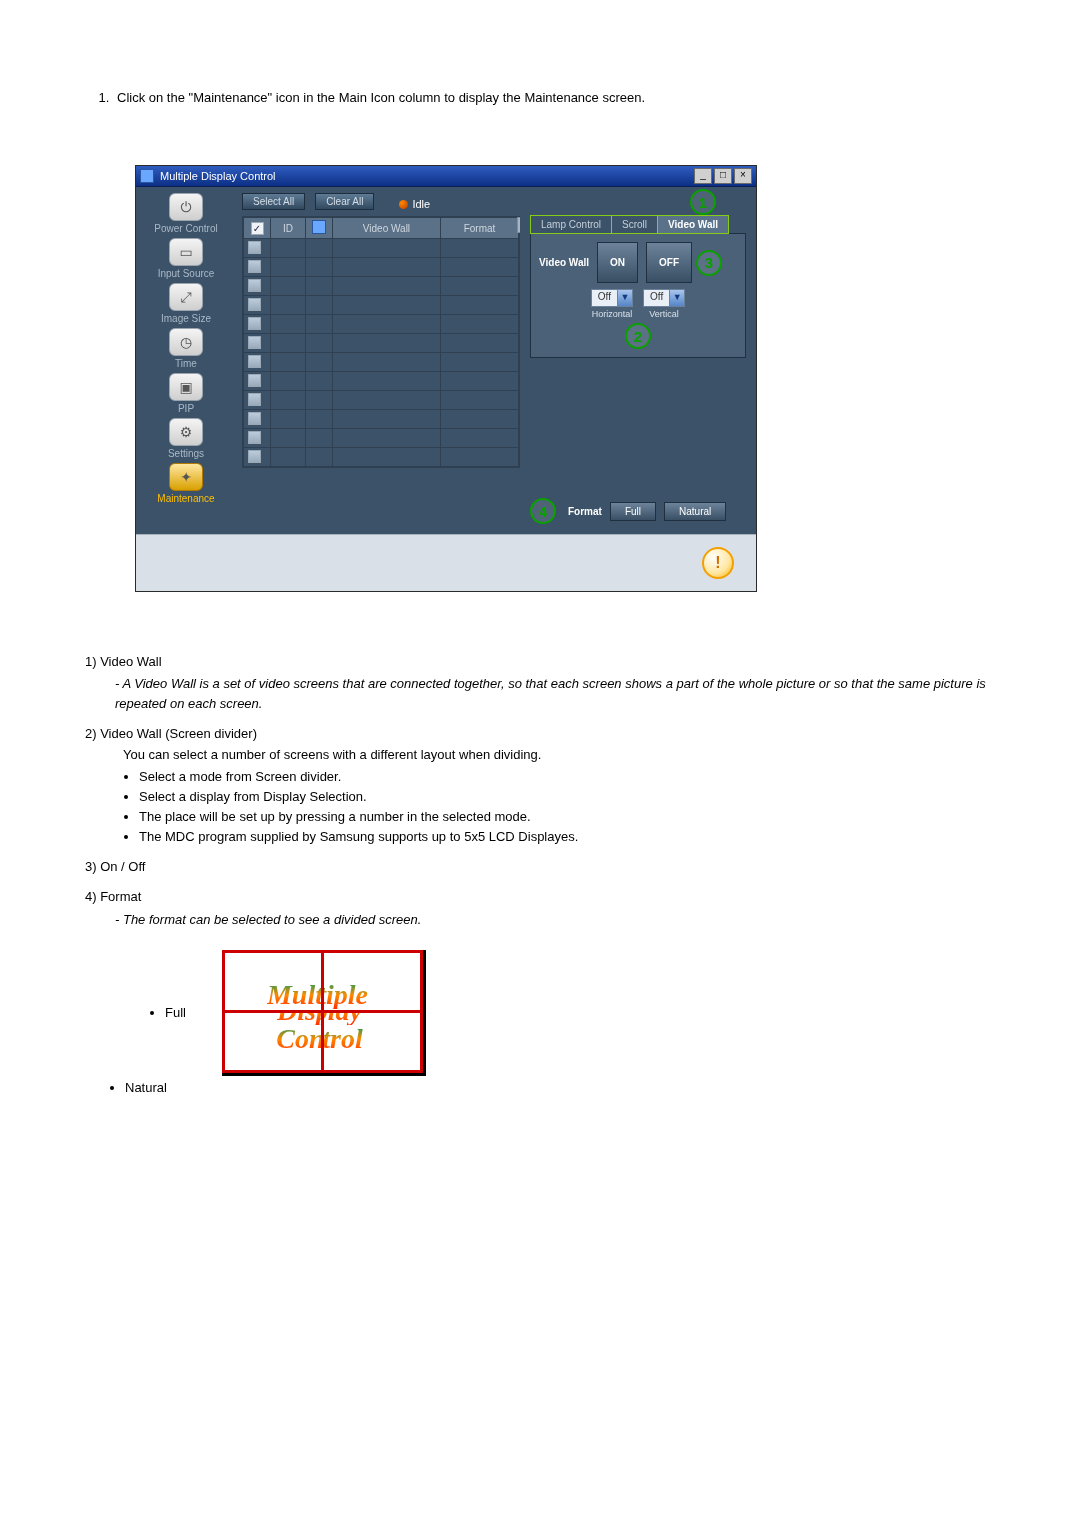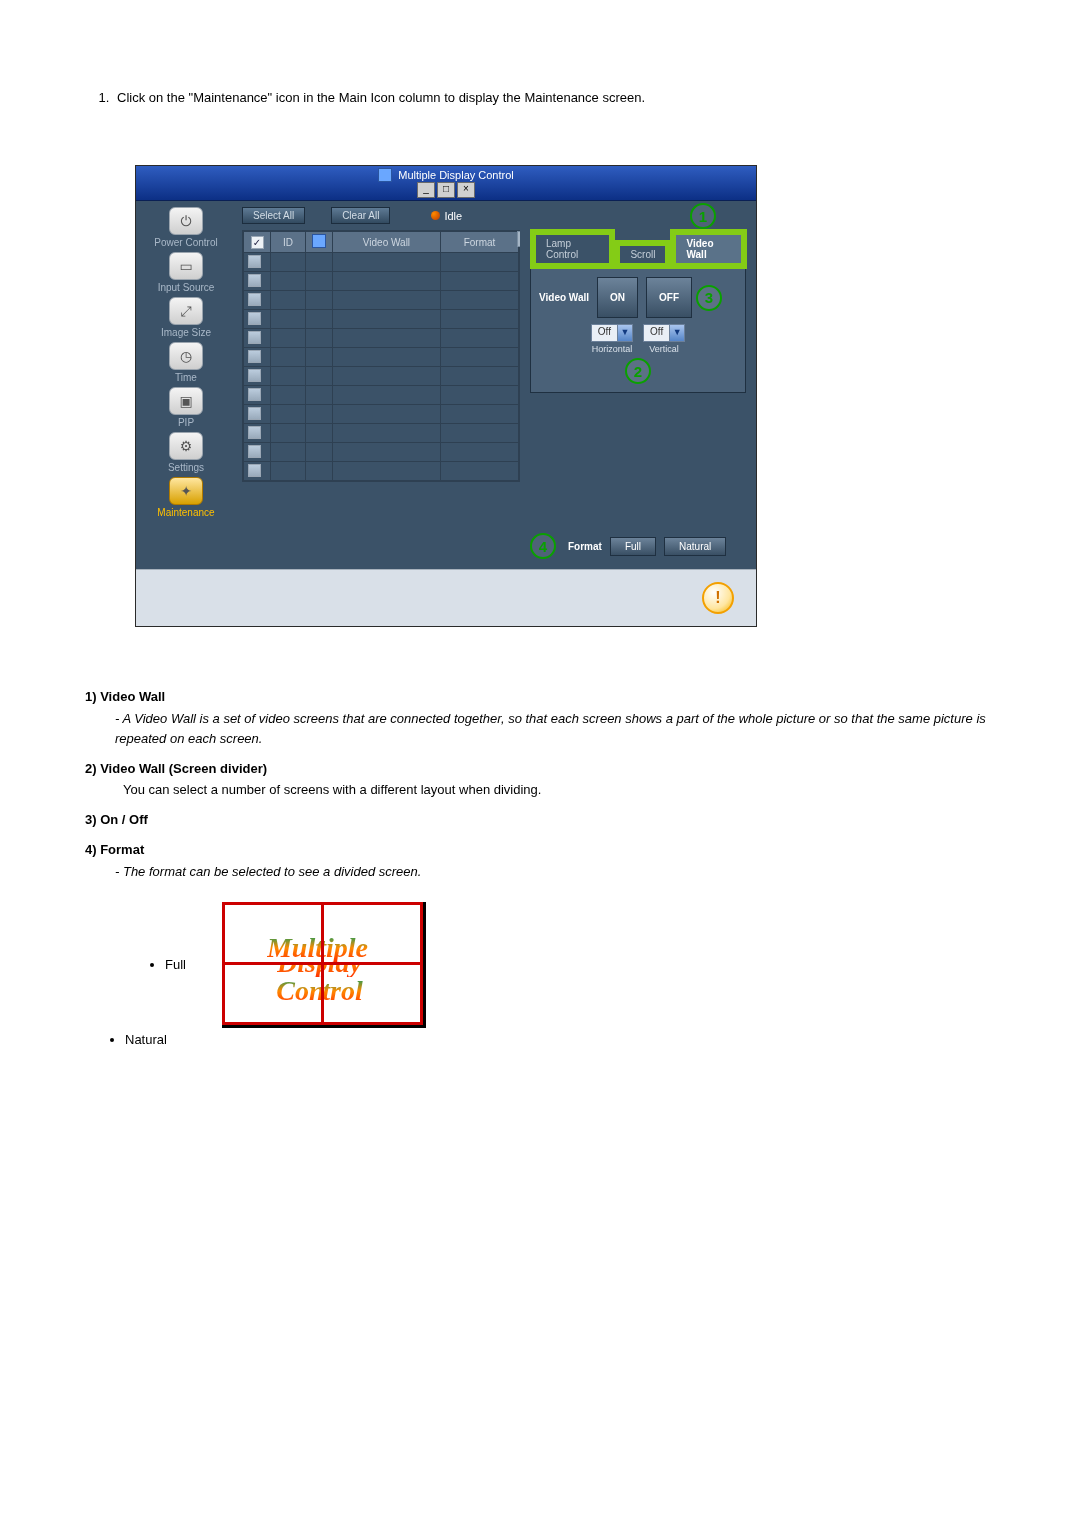--- a/index.html
+++ b/index.html
@@ -34,21 +34,20 @@
     font-size: 11px;
   }
   .titlebar {
     display: flex;
     align-items: center;
     justify-content: space-between;
     background: linear-gradient(#2f5dc0, #0c2f85);
     color: #fff;
     padding: 2px 4px;
     border-bottom: 1px solid #0a2055;
-    flex-direction: column;
   }
   .titlebar .winbtns { display:flex; gap:2px; }
   .titlebar .winbtn {
     width: 16px; height: 14px;
     background: #d0d0d0;
     border: 1px solid #6b6b6b;
     font-size: 10px;
     line-height: 11px;
     text-align: center;
     color: #000;
@@ -107,22 +106,22 @@
   }
   .side-item .icon span { font-size: 14px; color:#555; }
 
   .center-col {
     width: 278px;
     background: #3b5268;
     padding: 6px 0 6px 6px;
   }
   .center-top {
     display: flex;
-    align-items: center;
-    gap: 26px;
+    align-items: flex-end;
+    gap: 10px;
     margin-bottom: 6px;
   }
   .btn-bevel {
     border: 1px solid #1c2d3e;
     background: linear-gradient(#5e7a94, #324a60);
     color: #d3dde6;
     padding: 2px 10px;
     font-size: 10px;
   }
   .idle-dot {
@@ -180,21 +179,21 @@
     position: relative;
     padding: 22px 10px 10px;
   }
   .tab-row {
     display: flex;
     align-items: flex-end;
     gap: 0;
     margin-top: 6px;
   }
   .tab {
-    border: 6px solid #84cc16;
+    border: 1px solid #84cc16;
     padding: 3px 10px;
     background: #3b5268;
     color: #c5cfd9;
     font-size: 10px;
     margin-right: -1px;
   }
   .tab.active {
     background: #5a7289;
     color: #fff;
     font-weight: bold;
@@ -298,21 +297,20 @@
   ol.main {
     list-style: none;
     padding-left: 0;
     margin: 40px 0 0 0;
   }
   ol.main > li {
     margin-bottom: 10px;
   }
   ol.main > li > .num {
     display: inline;
-    font-weight: bold;
   }
   ul.dash {
     list-style: none;
     padding-left: 30px;
     margin: 2px 0 0 0;
     font-style: italic;
   }
   ul.dash > li::before {
     content: "- ";
   }
@@ -601,20 +599,26 @@
     <ol class="main">
       <li>
         <span class="num">1)  Video Wall</span>
         <ul class="dash">
           <li>A Video Wall is a set of video screens that are connected together, so that each screen shows a part of the whole picture or so that the same picture is repeated on each screen.</li>
         </ul>
       </li>
       <li>
         <span class="num">2)  Video Wall (Screen divider)</span>
         <div style="padding-left:38px;">You can select a number of screens with a different layout when dividing.</div>
+        <ul class="bul">
+          <li>Select a mode from Screen divider.</li>
+          <li>Select a display from Display Selection.</li>
+          <li>The place will be set up by pressing a number in the selected mode.</li>
+          <li>The MDC program supplied by Samsung supports up to 5x5 LCD Displayes.</li>
+        </ul>
       </li>
       <li>
         <span class="num">3)  On / Off</span>
       </li>
       <li>
         <span class="num">4)  Format</span>
         <ul class="dash">
           <li>The format can be selected to see a divided screen.</li>
         </ul>
 

